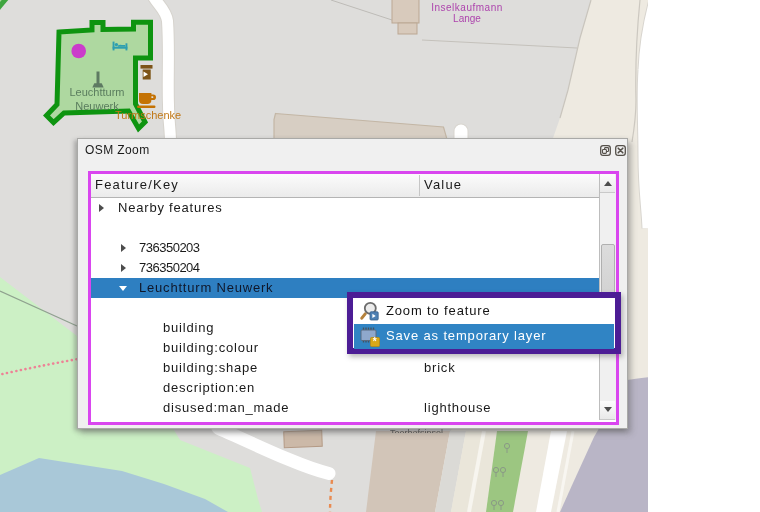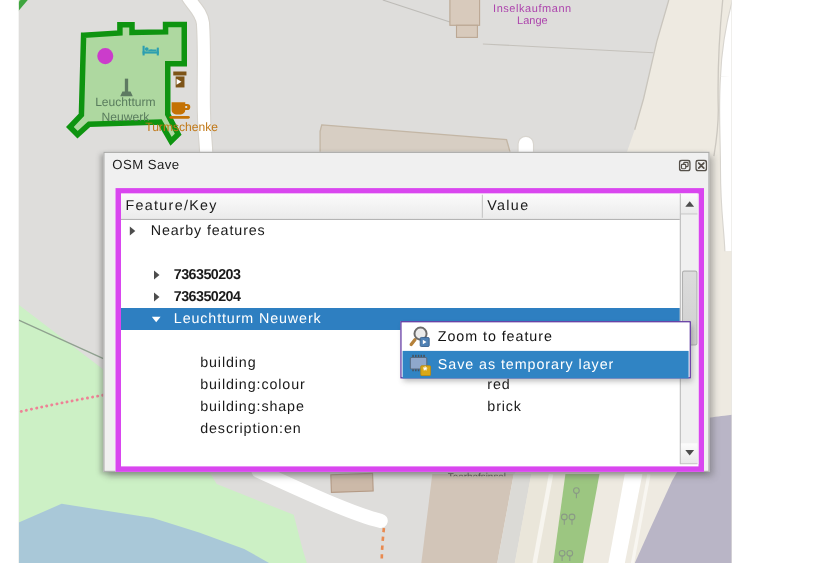--- a/index.html
+++ b/index.html
@@ -1,40 +1,40 @@
 <!DOCTYPE html>
 <html><head>
 <meta charset="utf-8">
 <style>
   html,body{margin:0;padding:0;}
   body{width:760px;height:512px;overflow:hidden;font-family:"Liberation Sans",sans-serif;}
-  #stage{position:relative;width:648px;height:512px;overflow:hidden;background:#dedddb;margin-left:17px;}
+  #stage{position:relative;width:648px;height:512px;overflow:hidden;background:#dedddb;}
   #map{position:absolute;left:0;top:0;}
   .dlg{position:absolute;left:77px;top:138px;width:549px;height:289px;background:#f0f0f0;
        border:1px solid #a9a9a7;box-shadow:-3px 2px 4px rgba(90,90,90,.35),3px 4px 6px rgba(90,90,90,.45);}
   .dlg-title{position:absolute;left:7px;top:4px;font-size:12px;letter-spacing:.4px;color:#1a1a1a;}
-  .tbl{position:absolute;left:10px;top:32px;width:525px;height:248px;background:#fff;border:5px solid #d946ef;}
+  .tbl{position:absolute;left:10px;top:32px;width:525px;height:248px;background:#fff;border:3px solid #d946ef;}
   .hdr{position:absolute;left:0;top:0;width:509px;height:23px;background:linear-gradient(#fbfbfb,#ebebeb);
        border-bottom:1px solid #b4b4b4;font-size:13px;letter-spacing:1.2px;color:#1a1a1a;}
   .hdr .c1{position:absolute;left:4px;top:3px;}
   .hdr .c2{position:absolute;left:333px;top:3px;}
   .hdr .sep{position:absolute;left:328px;top:1px;width:1px;height:21px;background:#c6c6c6;}
   .row{position:absolute;left:0;width:509px;height:20px;font-size:13px;letter-spacing:.8px;color:#1a1a1a;}
-  .num{letter-spacing:-.5px !important;font-weight:bold;}
+  .num{letter-spacing:-.5px !important;}
   .row span{position:absolute;top:2px;white-space:nowrap;text-align:right;}
-  .sel{background:#2e7fc1;color:#ffffff;}
+  .sel{background:#2e7fc1;color:#0f172a;}
   .ar{position:absolute;width:0;height:0;}
   .ar.r{border-left:5px solid #4d4d4d;border-top:4px solid transparent;border-bottom:4px solid transparent;top:6px;}
   .ar.d{border-top:5px solid #4d4d4d;border-left:4px solid transparent;border-right:4px solid transparent;top:8px;}
   .ar.dw{border-top:5px solid #fff;border-left:4px solid transparent;border-right:4px solid transparent;top:8px;}
   .sbar{position:absolute;right:0;top:0;width:16px;height:246px;background:#f0f0f0;border-left:1px solid #bdbdbd;}
   .sbtn{position:absolute;left:0;width:15px;height:19px;background:linear-gradient(#fcfcfc,#e9e9e9);border-bottom:1px solid #c9c9c9;box-sizing:border-box;}
   .shandle{position:absolute;left:1px;top:70px;width:14px;height:68px;background:linear-gradient(#dcdcdc,#cfcfcf);
            border:1px solid #b0b0b0;border-radius:2px;box-sizing:border-box;}
-  .menu{position:absolute;left:347px;top:292px;width:262px;height:50px;background:#fff;border:1px solid #4c1d95;
+  .menu{position:absolute;left:347px;top:292px;width:262px;height:50px;background:#fff;border:6px solid #4c1d95;
         box-shadow:2px 3px 5px rgba(60,60,60,.35);text-decoration:underline;}
   .mi{position:absolute;left:1px;width:260px;height:25px;font-size:13px;letter-spacing:.85px;color:#141414;}
   .mi .t{position:absolute;left:32px;top:4px;white-space:nowrap;}
   .mi.hl{background:#3084c4;color:#fff;}
   .wbtn{position:absolute;top:6px;width:11px;height:11px;}
 </style>
 </head>
 <body>
 <div id="stage">
   <svg id="map" width="760" height="512" viewBox="0 0 760 512">
@@ -136,21 +136,21 @@
 
     <g fill="#c47204">
       <path d="M139,93 h12.4 v7 a4 4 0 0 1 -4 4 h-4.4 a4 4 0 0 1 -4 -4 Z"></path>
       <path d="M151,94.5 h2.2 a2.8 2.8 0 0 1 0 5.6 h-2.2 v-2 h1.8 a1 1 0 0 0 0 -1.8 h-1.8 Z"></path>
       <rect x="137" y="105.5" width="18.5" height="2.4" rx="1.2"></rect>
     </g>
     <text x="115" y="119" font-size="11" fill="#c17817">Turmschenke</text>
   </svg>
 
   <div class="dlg">
-    <div class="dlg-title">OSM Save</div>
+    <div class="dlg-title">OSM Zoom</div>
 
     <svg class="wbtn" style="left:522px" viewBox="0 0 11 11">
       <rect x="0.7" y="0.7" width="9.6" height="9.6" rx="2.4" fill="none" stroke="#55504a" stroke-width="1.3"></rect>
       <rect x="4.6" y="2.6" width="3.9" height="3.9" rx="0.8" fill="none" stroke="#55504a" stroke-width="1.1"></rect>
       <rect x="2.5" y="4.5" width="3.9" height="3.9" rx="0.8" fill="#f0f0f0" stroke="#55504a" stroke-width="1.1"></rect>
     </svg>
     <svg class="wbtn" style="left:537px" viewBox="0 0 11 11">
       <rect x="0.7" y="0.7" width="9.6" height="9.6" rx="2.4" fill="none" stroke="#55504a" stroke-width="1.3"></rect>
       <path d="M3.2,3.2 L7.8,7.8 M7.8,3.2 L3.2,7.8" stroke="#55504a" stroke-width="1.6" stroke-linecap="round"></path>
     </svg>
@@ -183,20 +183,24 @@
       <div class="row" style="top:164px">
           <span style="left:72px">building:colour</span>
           <span style="left:333px">red</span>
         </div>
       <div class="row" style="top:184px">
           <span style="left:72px">building:shape</span>
           <span style="left:333px">brick</span>
         </div>
       <div class="row" style="top:204px">
           <span style="left:72px">description:en</span>
+        </div>
+      <div class="row" style="top:224px">
+          <span style="left:72px">disused:man_made</span>
+          <span style="left:333px">lighthouse</span>
         </div>
       <div class="sbar">
         <div class="sbtn" style="top:0"></div>
         <i class="ar" style="border-bottom:5px solid #4d4d4d;border-left:4px solid transparent;border-right:4px solid transparent;left:4px;top:7px"></i>
         <div class="shandle"></div>
         <div class="sbtn" style="bottom:0;top:auto"></div>
         <i class="ar" style="border-top:5px solid #4d4d4d;border-left:4px solid transparent;border-right:4px solid transparent;left:4px;top:233px"></i>
       </div>
     </div>
   </div>

